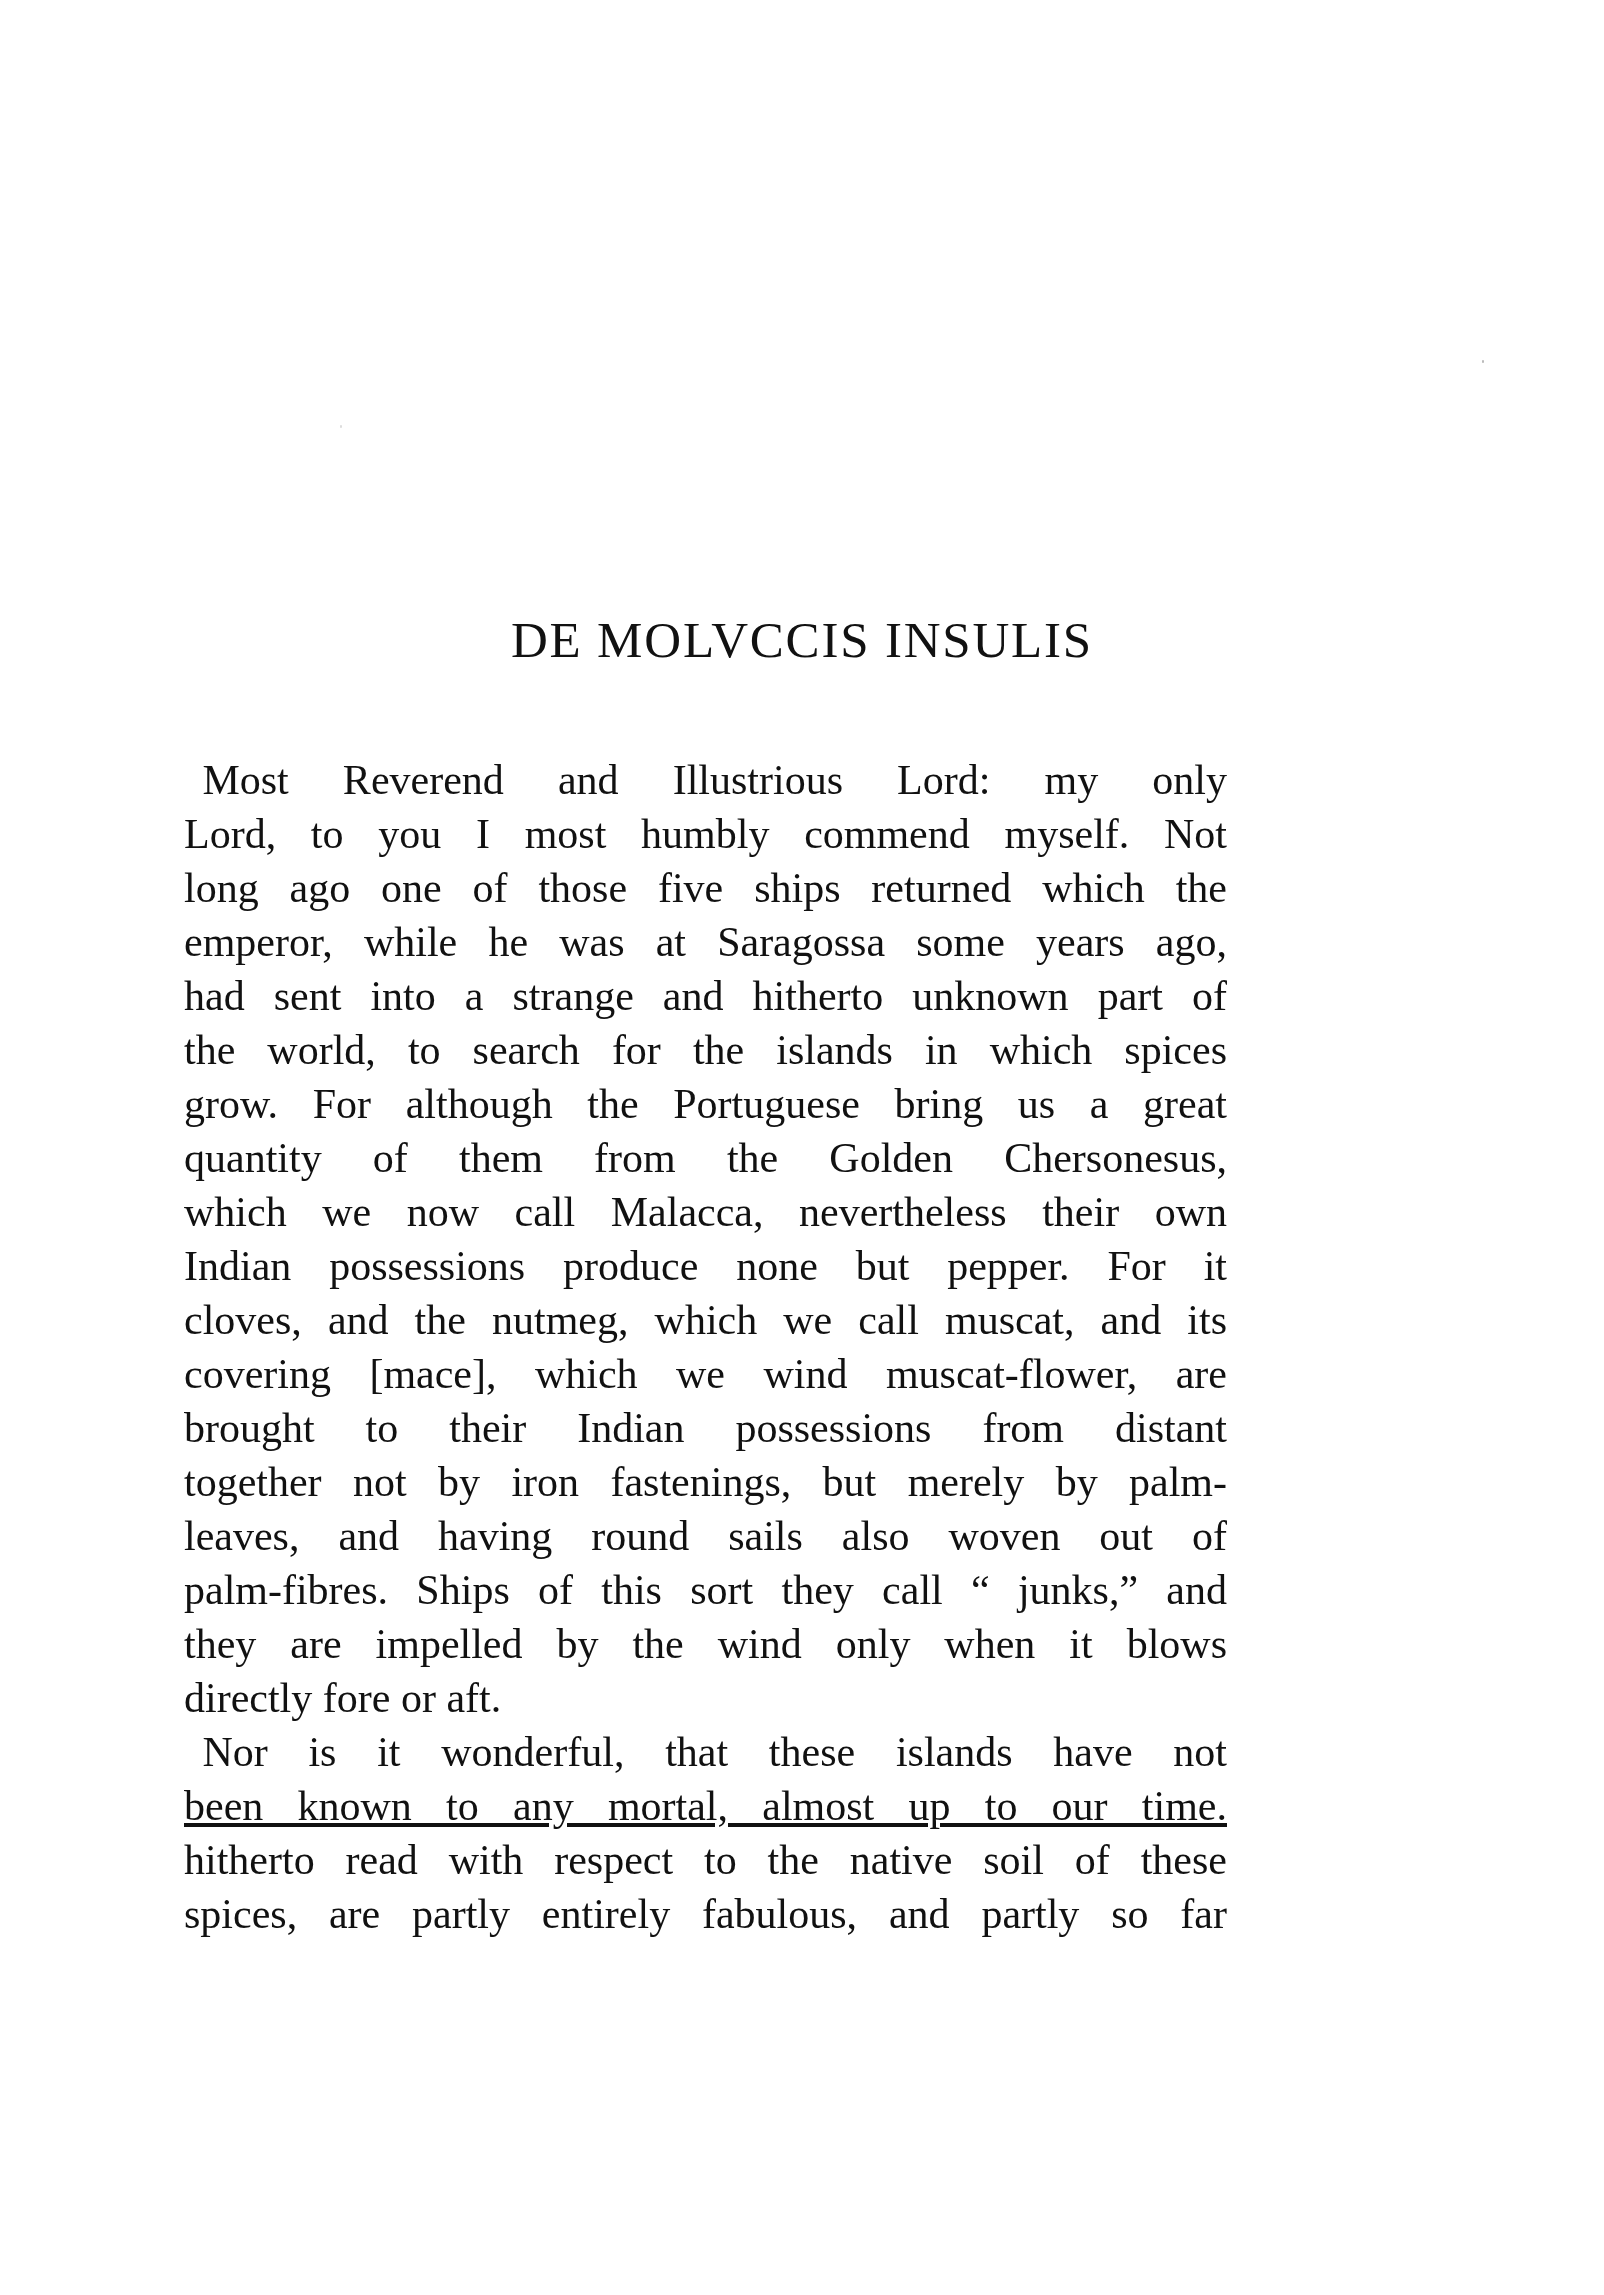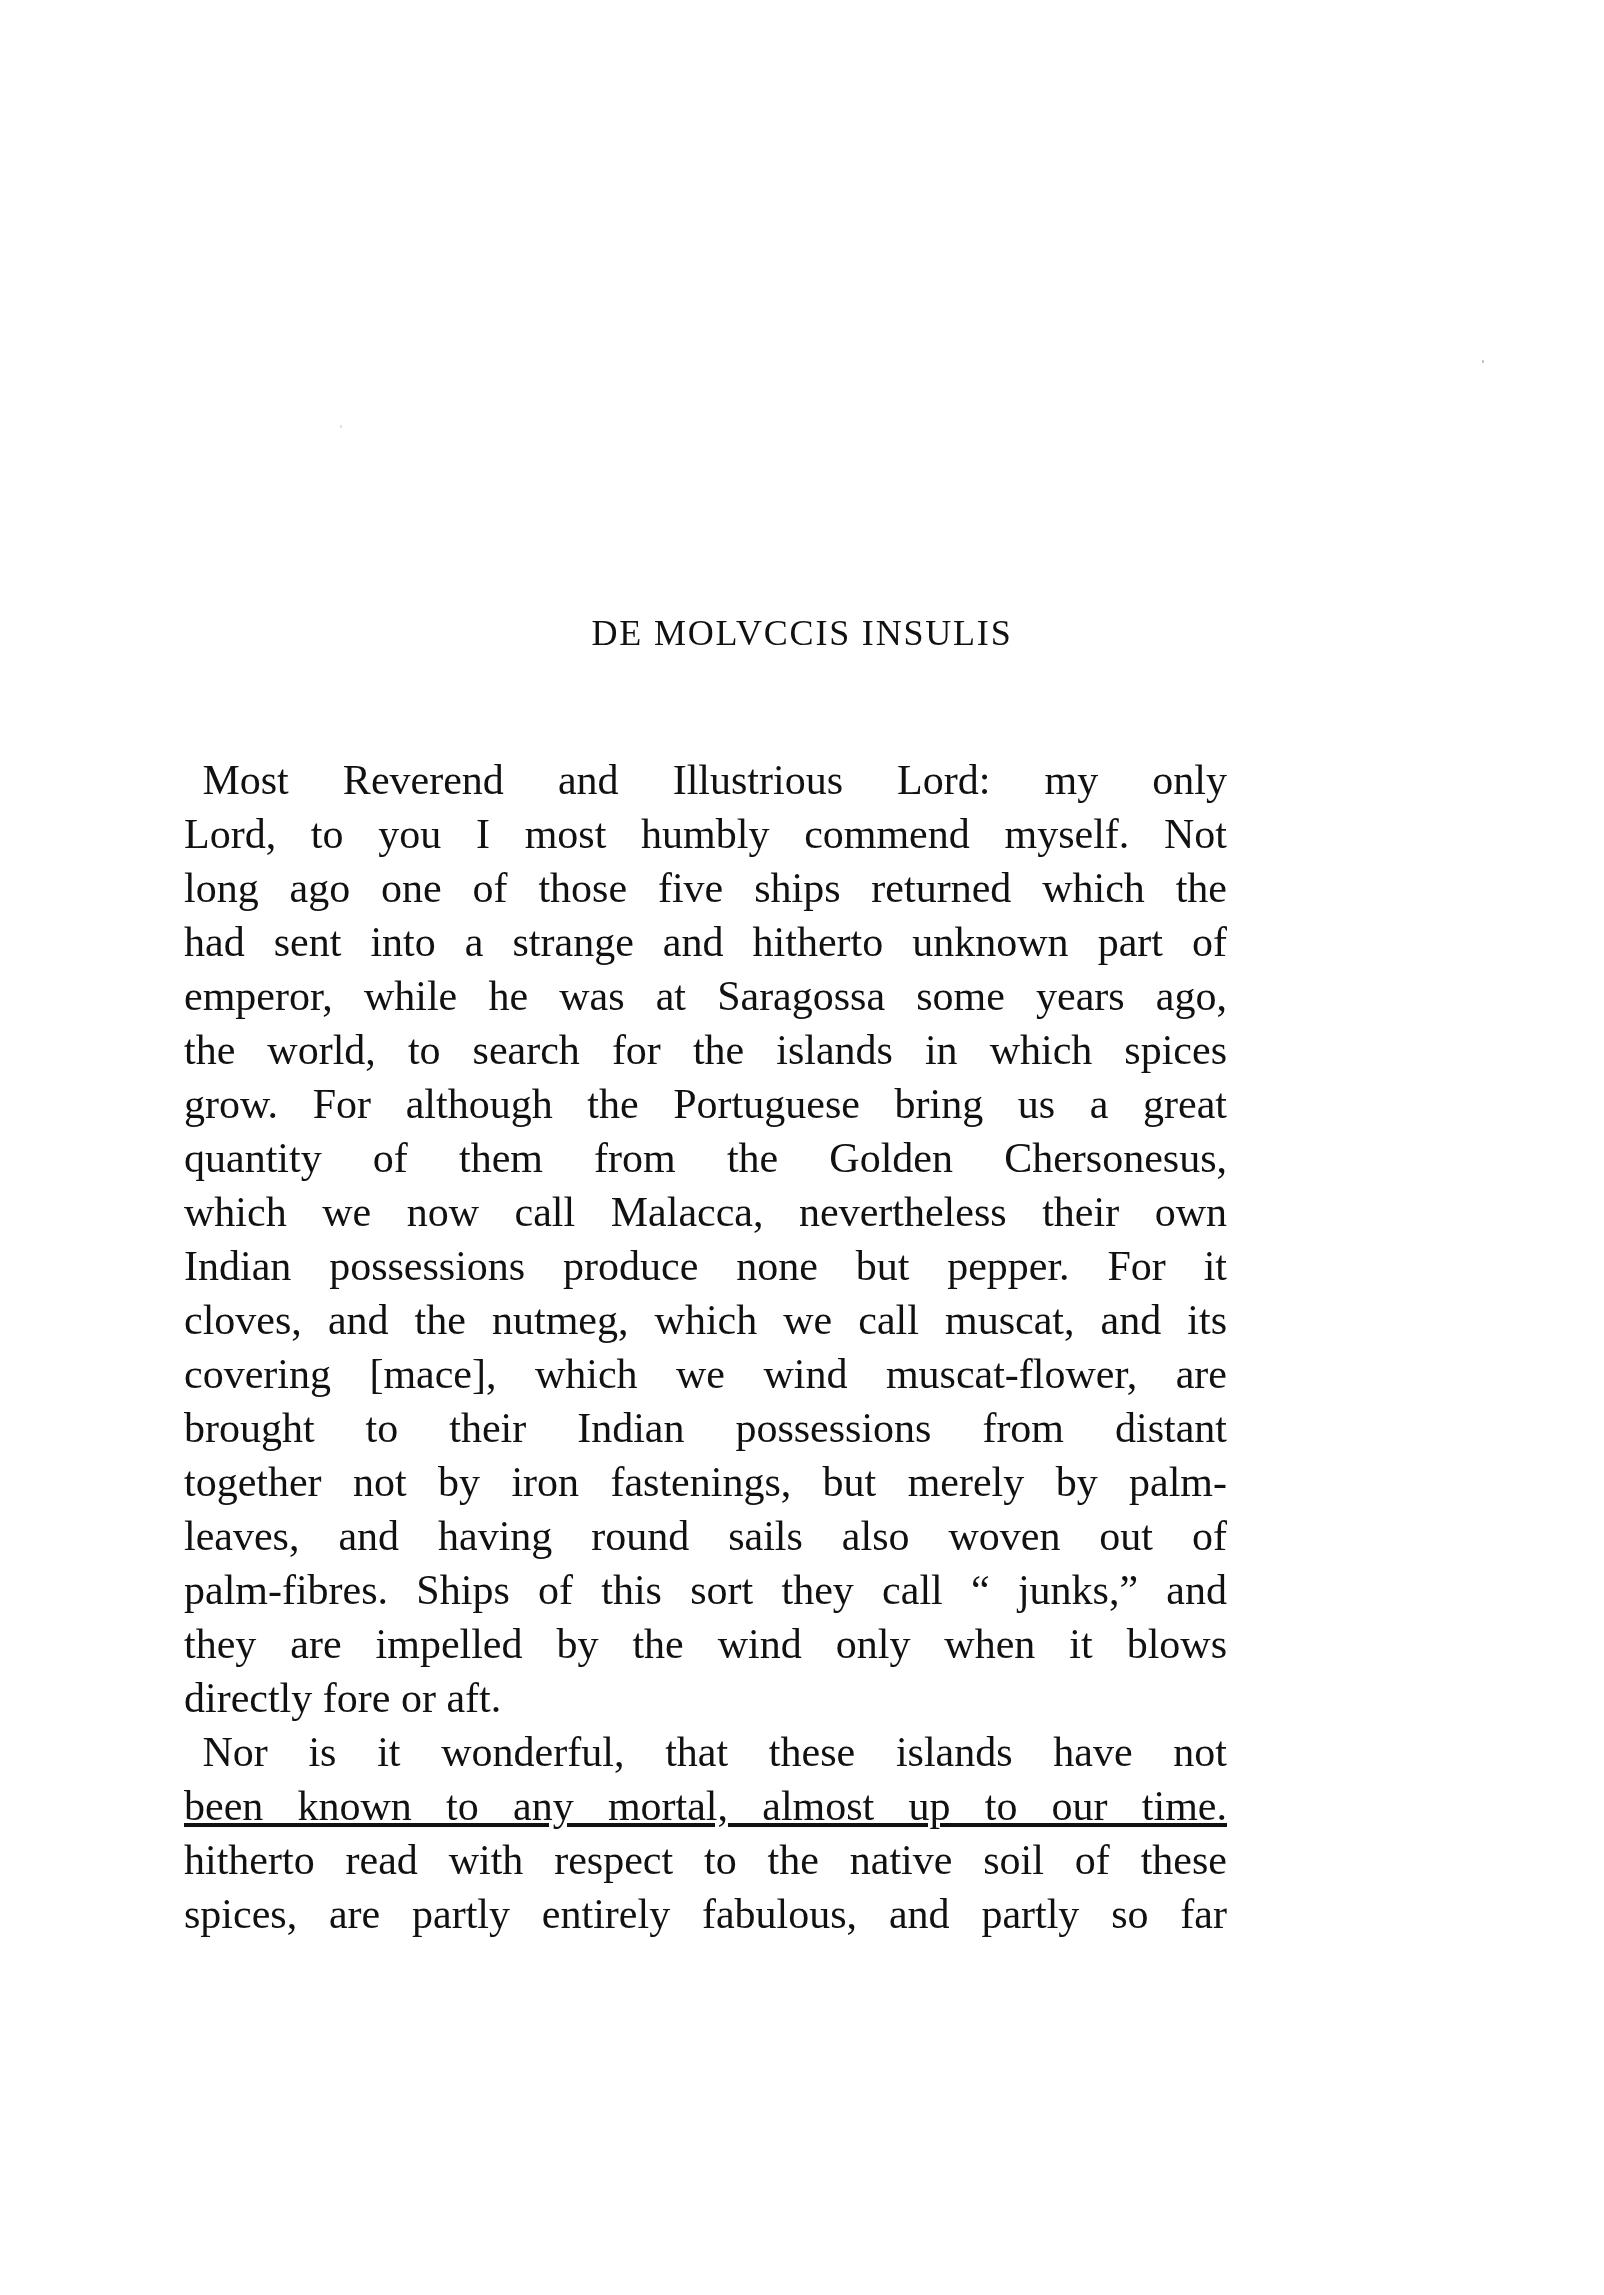--- a/index.html
+++ b/index.html
@@ -21,21 +21,21 @@
       width: 1604px;
       height: 2491px;
       background: #ffffff;
     }
     .title {
       position: absolute;
       left: 0;
       width: 1604px;
       top: 615px;
       text-align: center;
-      font-size: 36px;
+      font-size: 51px;
       letter-spacing: 1.8px;
       line-height: 1;
       margin: 0;
       font-weight: normal;
     }
     .body-text {
       position: absolute;
       left: 184px;
       top: 753px;
       width: 1043px;
@@ -68,22 +68,22 @@
 <body>
 
 <div class="page">
   <h1 class="title">DE MOLVCCIS INSULIS</h1>
 
   <div class="body-text">
     <div class="para">
       <span class="line" style="padding-left: 18.4px; white-space: normal;">Most Reverend and Illustrious Lord: my only</span>
       <span class="line" style="white-space: normal;">Lord, to you I most humbly commend myself. Not</span>
       <span class="line" style="white-space: normal;">long ago one of those five ships returned which the</span>
+      <span class="line" style="white-space: normal;">emperor, while he was at Saragossa some years ago,</span>
       <span class="line" style="white-space: normal;">had sent into a strange and hitherto unknown part of</span>
-      <span class="line" style="white-space: normal;">emperor, while he was at Saragossa some years ago,</span>
       <span class="line" style="white-space: normal;">the world, to search for the islands in which spices</span>
       <span class="line" style="white-space: normal;">grow. For although the Portuguese bring us a great</span>
       <span class="line" style="white-space: normal;">quantity of them from the Golden Chersonesus,</span>
       <span class="line" style="white-space: normal;">which we now call Malacca, nevertheless their own</span>
       <span class="line" style="white-space: normal;">Indian possessions produce none but pepper. For it</span>
       <span class="line" style="white-space: normal;">cloves, and the nutmeg, which we call muscat, and its</span>
       <span class="line" style="white-space: normal;">covering [mace], which we wind muscat-flower, are</span>
       <span class="line" style="white-space: normal;">brought to their Indian possessions from distant</span>
       <span class="line" style="white-space: normal;">together not by iron fastenings, but merely by palm-</span>
       <span class="line" style="white-space: normal;">leaves, and having round sails also woven out of</span>

